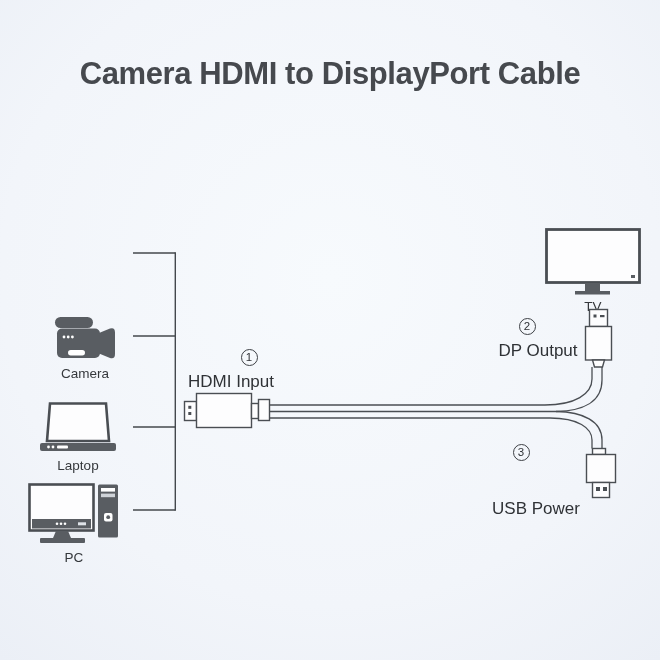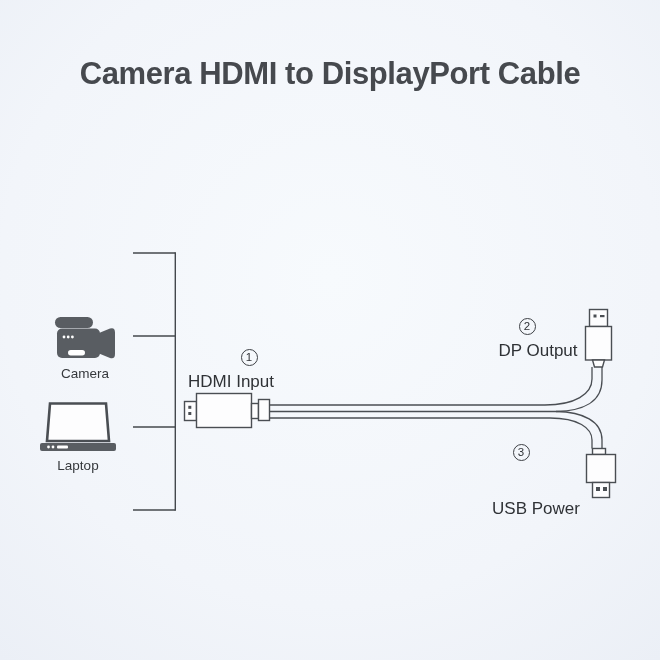--- a/index.html
+++ b/index.html
@@ -45,22 +45,49 @@
     <svg class="ic" width="78" height="53" viewBox="0 0 78 53">
       <path d="M11 2.5 L67 2.5 L70 40 L8 40 Z" fill="#fdfdfe" stroke="#4a4e53" stroke-width="2.6"></path>
       <rect x="1" y="42" width="76" height="8" rx="2" fill="#595d62"></rect>
       <circle cx="9.5" cy="46" r="1.4" fill="#ffffff"></circle>
       <circle cx="14" cy="46" r="1.4" fill="#ffffff"></circle>
       <rect x="18" y="44.4" width="11" height="3.2" rx="1" fill="#ffffff"></rect>
     </svg>
     <span class="lbl">Laptop</span>
   </div>
 
+  <div class="device" style="left:24px;top:483px;width:100px;">
+    <svg class="ic" width="92" height="63" viewBox="0 0 92 63">
+      <rect x="1.5" y="1.5" width="64" height="46" fill="#fdfdfe" stroke="#4a4e53" stroke-width="2.6"></rect>
+      <rect x="4" y="36" width="59" height="9.5" fill="#595d62"></rect>
+      <circle cx="29" cy="40.8" r="1.3" fill="#ffffff"></circle>
+      <circle cx="33" cy="40.8" r="1.3" fill="#ffffff"></circle>
+      <circle cx="37" cy="40.8" r="1.3" fill="#ffffff"></circle>
+      <rect x="50" y="39.3" width="8" height="3" fill="#dfe3e8"></rect>
+      <path d="M28 48 L40 48 L43 55 L25 55 Z" fill="#595d62"></path>
+      <rect x="12" y="55" width="45" height="5" rx="1" fill="#595d62"></rect>
+      <rect x="70" y="1.5" width="20" height="53" rx="1.5" fill="#595d62"></rect>
+      <rect x="73" y="5" width="14" height="3.6" fill="#ffffff"></rect>
+      <rect x="73" y="10.6" width="14" height="3.6" fill="#cfd3d8"></rect>
+      <rect x="76" y="30" width="8.5" height="8.5" rx="2" fill="#ffffff"></rect>
+      <circle cx="80.2" cy="34.2" r="1.9" fill="#595d62"></circle>
+    </svg>
+    <span class="lbl">PC</span>
+  </div>
 
 
+  <div class="device" style="left:545px;top:228px;width:96px;">
+    <svg class="ic" width="96" height="67" viewBox="0 0 96 67">
+      <rect x="1.5" y="1.5" width="93" height="53" fill="#fdfdfe" stroke="#4a4e53" stroke-width="2.8"></rect>
+      <rect x="86" y="47" width="4" height="3" fill="#595d62"></rect>
+      <rect x="40" y="55" width="15" height="8" fill="#595d62"></rect>
+      <rect x="30" y="63" width="35" height="3.5" fill="#595d62"></rect>
+    </svg>
+    <span class="lbl">TV</span>
+  </div>
 
   <svg class="overlay" width="660" height="660" viewBox="0 0 660 660">
 
     <g stroke="#44484d" stroke-width="1.4" fill="none">
       <path d="M133 253 H175.3"></path>
       <path d="M133 336 H175.3"></path>
       <path d="M133 427 H175.3"></path>
       <path d="M133 510 H175.3"></path>
       <path d="M175.3 252.3 V510.7"></path>
     </g>

